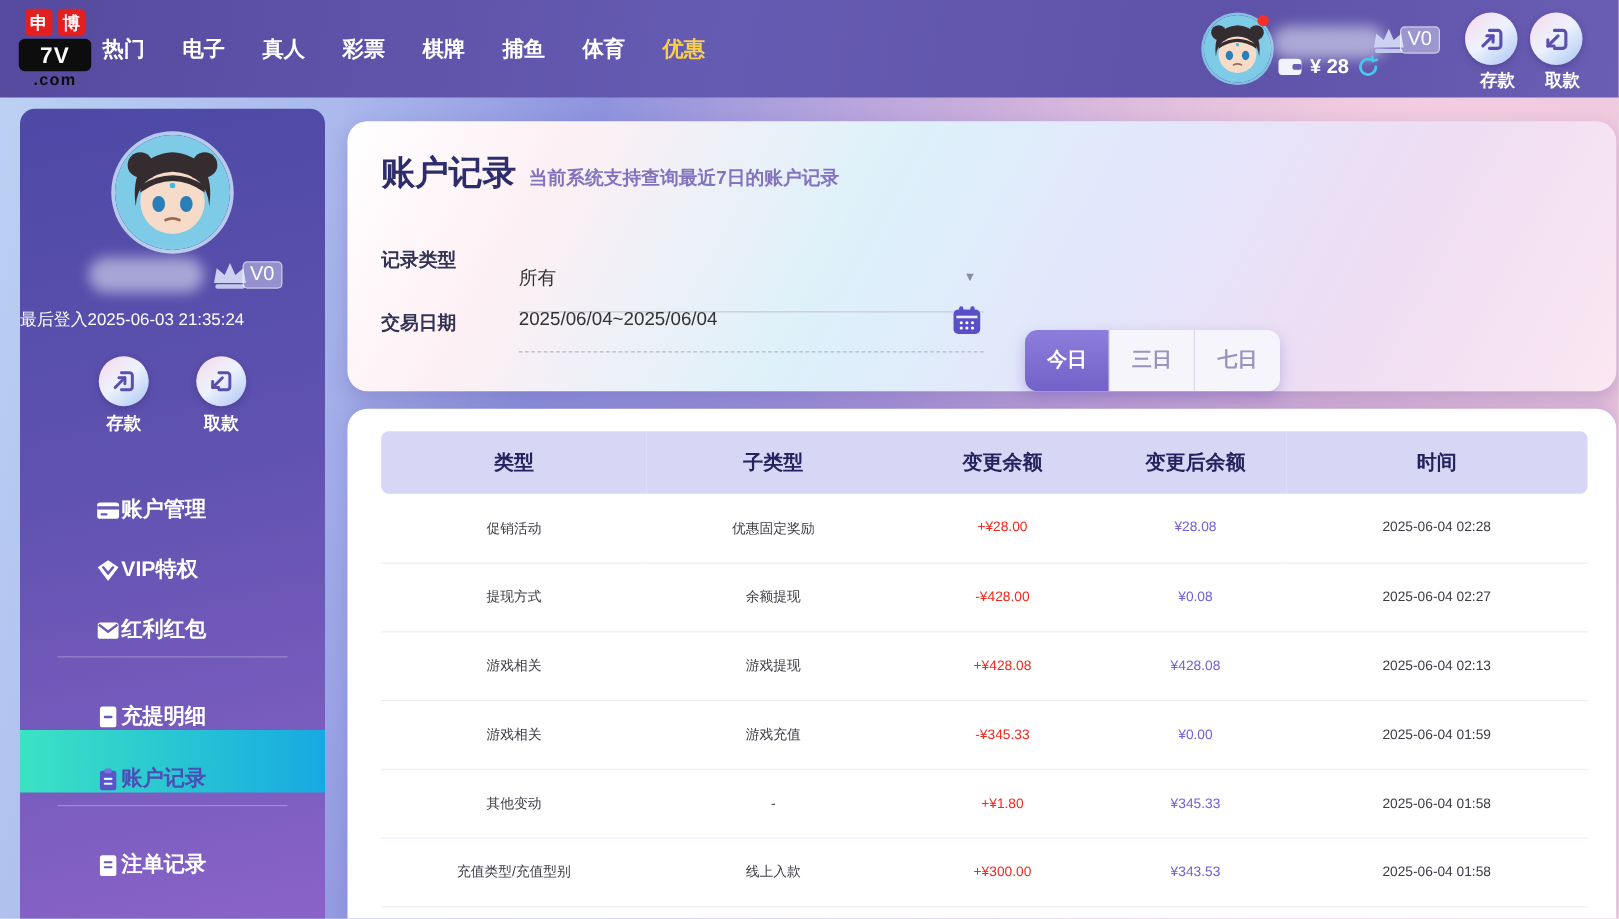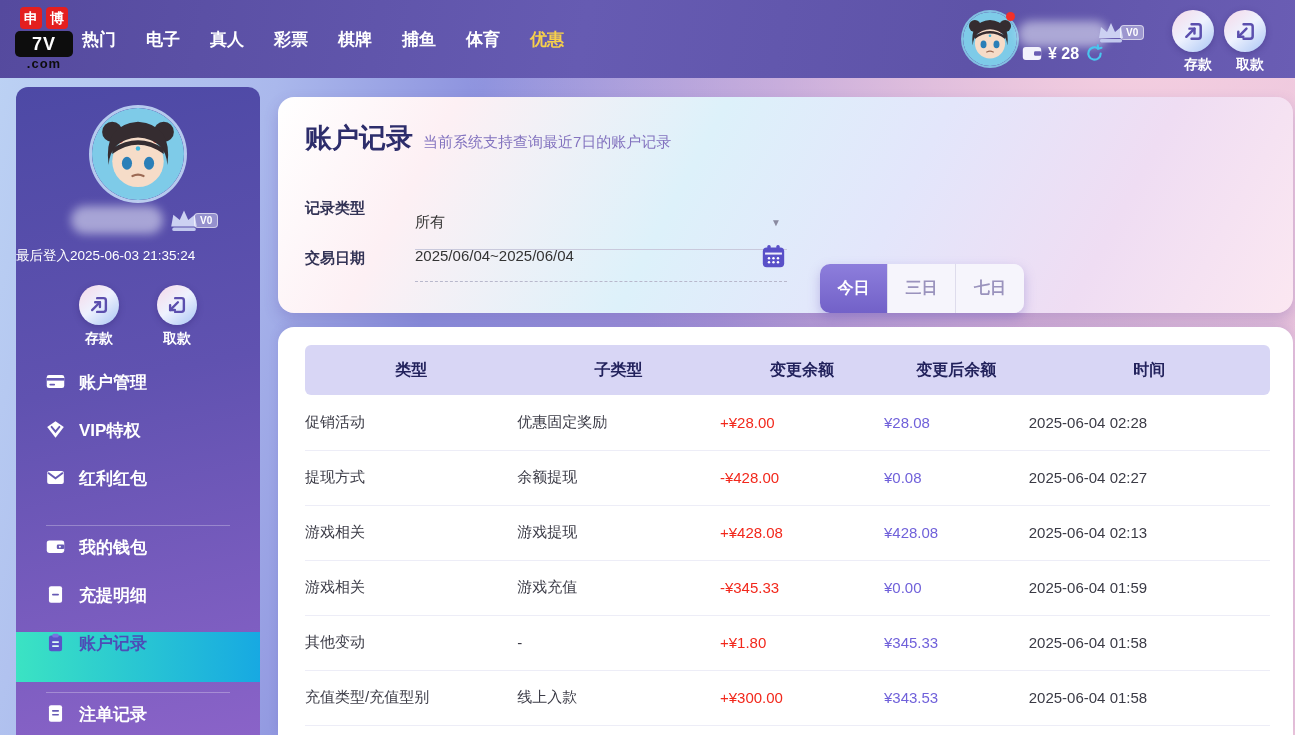--- a/index.html
+++ b/index.html
@@ -28,21 +28,21 @@
   .nav-item { color:#fff; font-size:17px; font-weight:700; cursor:pointer; white-space:nowrap; }
   .nav-item.highlight { color:#f7d04a; }
   .nb-avatar { position:absolute; left:963px; top:12px; width:54px; height:54px; border-radius:50%;
     overflow:hidden; box-shadow:0 0 0 2px rgba(140,220,240,.8); }
   .nb-reddot { position:absolute; left:1006px; top:12px; width:9px; height:9px; border-radius:50%; background:#f3302a; }
   .blur-pill { background:rgba(235,236,250,.55); border-radius:16px; filter:blur(5px); }
   .nb-user-pill { position:absolute; left:1018px; top:21px; width:90px; height:26px; }
   .crown-wrap { display:flex; align-items:center; }
   .nb-crown { position:absolute; left:1096px; top:20px; }
   .vip-badge { background:rgba(226,229,248,.45); border:1px solid rgba(255,255,255,.55);
-    color:#fff; font-size:10px; font-weight:700; border-radius:4px; padding:1px 5px; margin-left:-6px; }
+    color:#fff; font-size:16px; font-weight:400; border-radius:4px; padding:1px 5px; margin-left:-6px; }
   .nb-wallet-row { position:absolute; left:1022px; top:44px; display:flex; align-items:center; gap:6px; }
   .nb-balance { color:#fff; font-size:16px; font-weight:600; }
   .circle-btn { width:42px; height:42px; border-radius:50%;
     background:linear-gradient(140deg,#f6d8e8 0%,#eef2fe 48%,#a9c5f4 100%);
     display:flex; align-items:center; justify-content:center; cursor:pointer;
     box-shadow:0 2px 6px rgba(50,35,110,.35); }
   .nb-action { position:absolute; top:10px; width:52px; text-align:center; cursor:pointer; }
   .nb-action .lbl { display:block; margin-top:4px; color:#fff; font-size:14px; font-weight:700; }
   
   .sidebar { position:absolute; left:16px; top:87px; width:244px; height:648px;
@@ -53,35 +53,35 @@
   .sb-user-row { position:absolute; left:0; top:118px; width:244px; height:30px; }
   .sb-user-pill { position:absolute; left:55px; top:1px; width:92px; height:28px; }
   .sb-crown { position:absolute; left:152px; top:2px; }
   .sb-lastlogin { position:absolute; left:0; top:160px; width:244px; text-align:left;
     color:#fff; font-size:13.5px; }
   .sb-actions { position:absolute; left:0; top:198px; width:244px; display:flex; justify-content:center; gap:26px; }
   .sb-action { width:52px; text-align:center; cursor:pointer; }
   .sb-action .circle-btn { width:40px; height:40px; margin:0 auto; }
   .sb-action .lbl { display:block; margin-top:5px; color:#fff; font-size:14px; font-weight:700; }
   .sb-menu { position:absolute; left:0; top:284px; width:244px; }
-  .side-item { height:48px; display:flex; align-items:flex-start; padding-left:29px; gap:13px; cursor:pointer; }
+  .side-item { height:48px; display:flex; align-items:flex-end; padding-left:60px; cursor:pointer; }
   .side-icon { width:21px; height:21px; display:inline-flex; }
   .side-icon svg { width:21px; height:21px; }
   .side-label { color:#fff; font-size:17px; font-weight:700; }
   .side-item.active { height:50px; background:linear-gradient(90deg,#3be3c3 0%,#17a9e2 100%); }
   .side-item.active .side-label { color:#4d4db6; }
   .side-divider { height:1px; background:rgba(255,255,255,.28); margin:10px 30px; }
   
   .panel-top { position:absolute; left:278px; top:97px; width:1015px; height:216px;
     border-radius:16px; z-index:3;
     background:linear-gradient(118deg,#ffffff 0%,#fdf0f4 16%,#ddf1fa 40%,#e3e6fb 60%,#efddf3 80%,#fbe7f1 100%);
     box-shadow:0 6px 14px rgba(90,70,160,.25); }
   .page-title-row { position:absolute; left:27px; top:20px; display:flex; align-items:baseline; gap:10px; }
   .page-title { font-size:27px; font-weight:800; color:#2d2d6b; }
-  .page-subtitle { font-size:15px; font-weight:400; color:#8373bf;margin-top:16px; }
+  .page-subtitle { font-size:15px; font-weight:700; color:#8373bf;margin-top:16px; }
   .f-label { position:absolute; left:27px; font-size:15px; font-weight:600; color:#333355; }
   .f-field { position:absolute; left:137px; width:372px; font-size:15px; color:#333; }
   .f-row1-label { top:102px; } .f-row2-label { top:152px; }
   .f-select { top:116px; border-bottom:1px solid #c9c9dc; padding-bottom:17px; cursor:pointer; }
   .f-caret { position:absolute; right:6px; top:4px; font-size:10px; color:#8a8aa0; }
   .f-date { top:150px; border-bottom:1px dashed #b8b8cc; padding-bottom:17px; cursor:pointer; }
   .f-cal { position:absolute; right:0; top:-4px; }
   .range-tabs { position:absolute; left:542px; top:140px; display:flex; border-radius:10px;
     overflow:hidden; box-shadow:0 5px 12px rgba(110,90,190,.35);margin-top:27px; }
   .rtab { width:68px; height:49px; display:flex; align-items:center; justify-content:center;
@@ -89,21 +89,21 @@
     border-right:1px solid #dedcec; }
   .rtab:last-child { border-right:none; }
   .rtab.active { background:linear-gradient(180deg,#8d7edc,#7261c8); color:#fff; }
   .panel-table { position:absolute; left:278px; top:327px; width:1015px; height:408px;
     background:#fff; border-radius:16px 16px 0 0; z-index:3;
     box-shadow:0 -2px 10px rgba(90,70,160,.15); padding:18px 23px 0 27px; }
   table.records { width:100%; border-collapse:collapse; table-layout:fixed; }
   .records th { background:#d8d6f5; height:50px; font-size:16px; font-weight:700; color:#22225c; text-align:center; }
   .records th:first-child { border-radius:6px 0 0 6px; }
   .records th:last-child { border-radius:0 6px 6px 0; }
-  .records td { height:55px; font-size:15px; color:#3b3b46; border-bottom:1px solid #ededf7; }
+  .records td { height:55px; text-align:center; font-size:11px; color:#3b3b46; border-bottom:1px solid #ededf7; }
   .records td.c-change { color:#f2281c; }
   .records td.c-balance { color:#7061da; }
 </style>
 </head>
 <body>
 
 <div class="navbar">
   <div class="logo">
     <div class="logo-badges">
       <div class="logo-badge">申</div>
@@ -262,30 +262,20 @@
       <div class="side-item">
     <span class="side-icon">
           <svg viewBox="0 0 24 24">
             <rect x="2.5" y="4.5" width="19" height="15" rx="2.4" fill="#fff"></rect>
             <path d="M3.5 6.5 L12 13 L20.5 6.5" fill="none" stroke="#665ab4" stroke-width="2.2"></path>
           </svg>
         </span>
     <span class="side-label">红利红包</span>
   </div>
       <div class="side-divider"></div>
-      <div class="side-item">
-    <span class="side-icon">
-          <svg viewBox="0 0 24 24">
-            <rect x="2" y="5" width="20" height="14.5" rx="2.8" fill="#fff"></rect>
-            <rect x="13.5" y="9.8" width="8.5" height="5" rx="1.4" fill="#665ab4"></rect>
-            <circle cx="17" cy="12.3" r="1.2" fill="#fff"></circle>
-          </svg>
-        </span>
-    <span class="side-label">我的钱包</span>
-  </div>
       <div class="side-item">
     <span class="side-icon">
           <svg viewBox="0 0 24 24">
             <rect x="4.5" y="2.5" width="15" height="19" rx="2.4" fill="#fff"></rect>
             <rect x="8" y="11" width="8" height="2.2" rx="1.1" fill="#665ab4"></rect>
           </svg>
         </span>
     <span class="side-label">充提明细</span>
   </div>
       <div class="side-item active">

